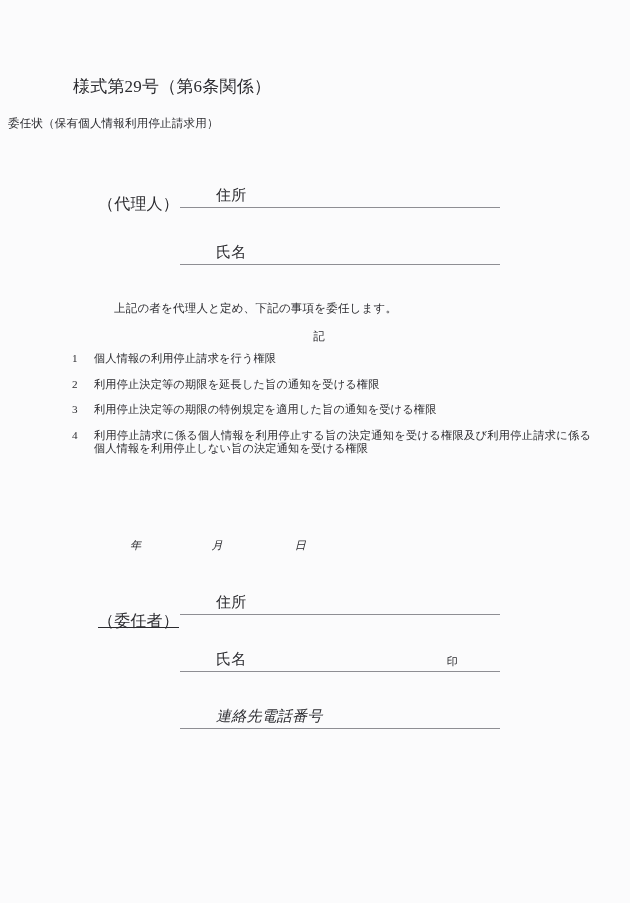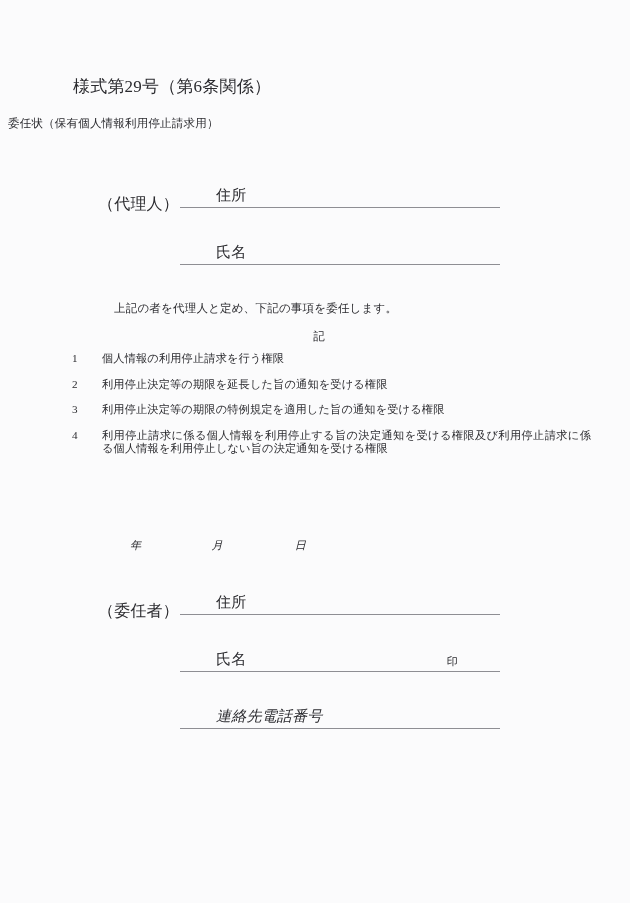--- a/index.html
+++ b/index.html
@@ -129,21 +129,20 @@
 
   .item-num {
     position: absolute;
     left: 0;
     top: 0;
     font-size: 11.2px;
   }
 
   .item-text {
     display: block;
-    margin-left: 8px;
   }
 
   
   .date-line {
     position: absolute;
     left: 130px;
     top: 538px;
     font-size: 11.2px;
     letter-spacing: 0.2px;
     font-style: italic;
@@ -210,21 +209,21 @@
   <div class="date-line">
     <span>年</span>
     <span class="date-gap-1"></span>
     <span>月</span>
     <span class="date-gap-2"></span>
     <span>日</span>
   </div>
 
   <div class="party-block" style="top:595px;">
 
-    <div class="party-tag" style="left:98px; top:6px;">（委任者）</div>
+    <div class="party-tag" style="left:98px; top:16px;text-decoration:underline;">（委任者）</div>
 
     <div class="field-row" style="top:0px;">
       <span class="field-label">住所</span>
     </div>
 
     <div class="field-row" style="top:57px;">
       <span class="field-label">氏名</span>
       <span class="field-seal">印</span>
     </div>
 

